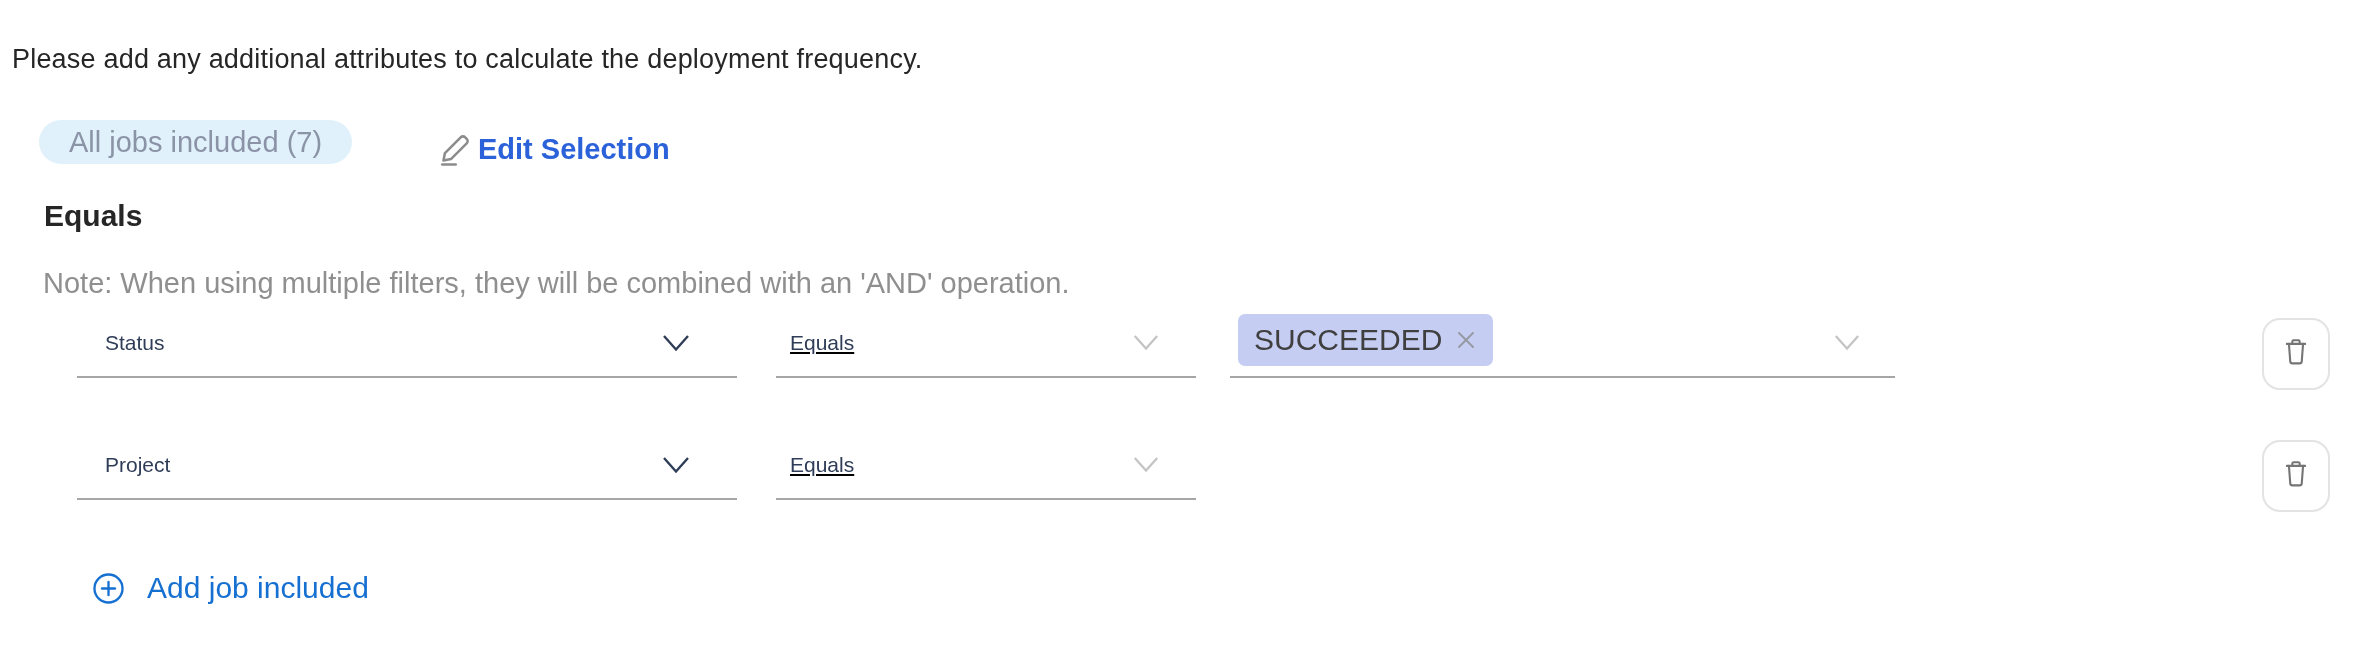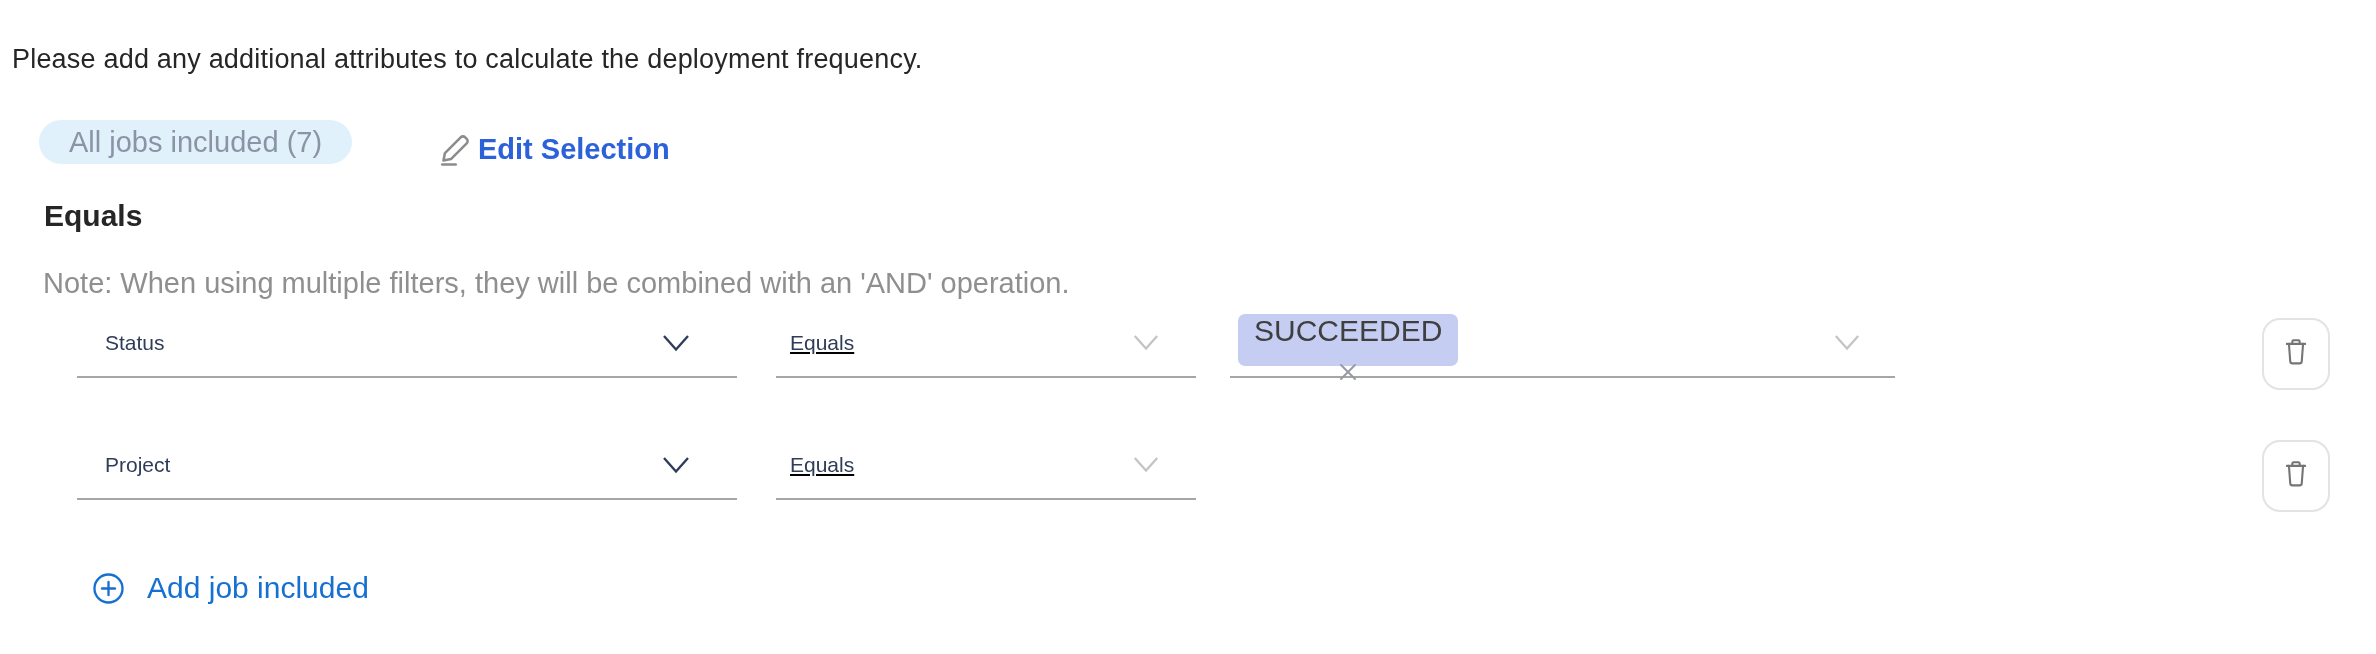--- a/index.html
+++ b/index.html
@@ -112,21 +112,20 @@
   .tag {
     display: inline-flex;
     align-items: center;
     gap: 13px;
     background: #c5cdf3;
     border-radius: 7px;
     height: 52px;
     padding: 0 16px;
     box-sizing: border-box;
     margin-bottom: 6px;
-    flex-direction: column;
   }
   .tag-label {
     font-size: 30px;
     color: #3f3f3f;
     white-space: nowrap;
   }
   .tag-x {
     display: inline-flex;
     cursor: pointer;
   }

